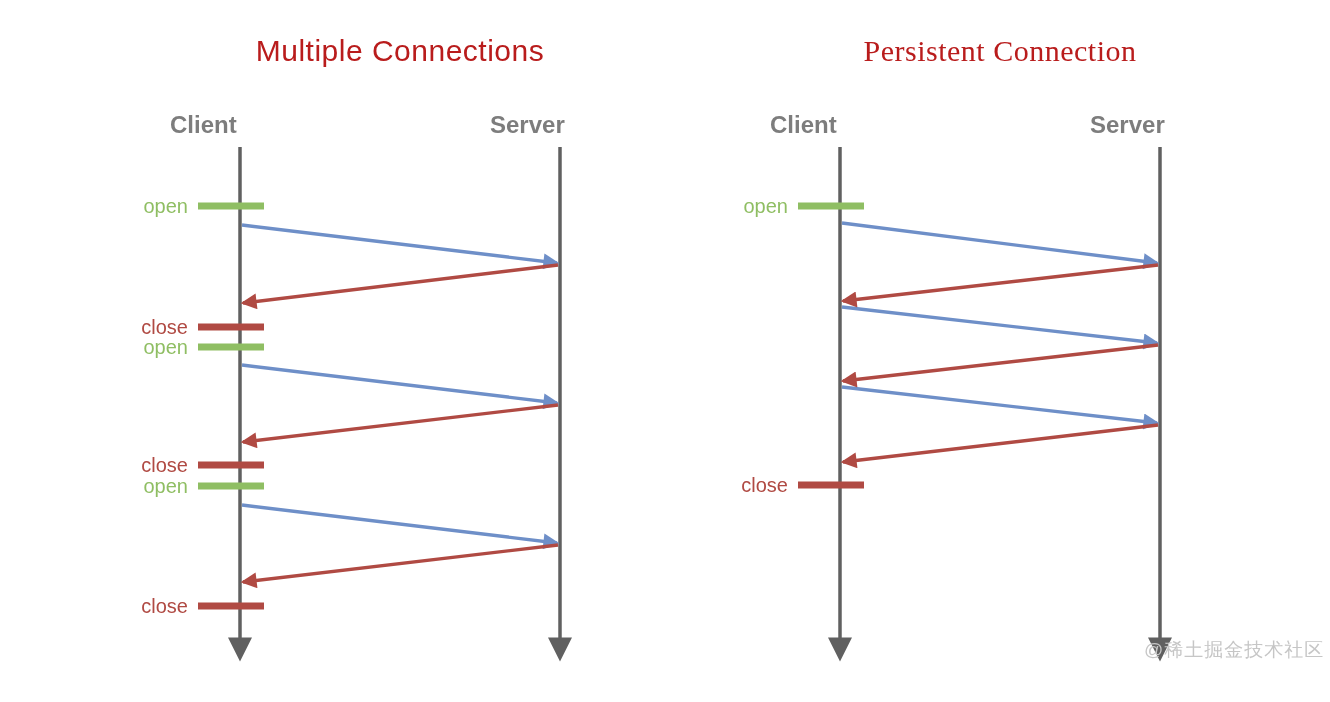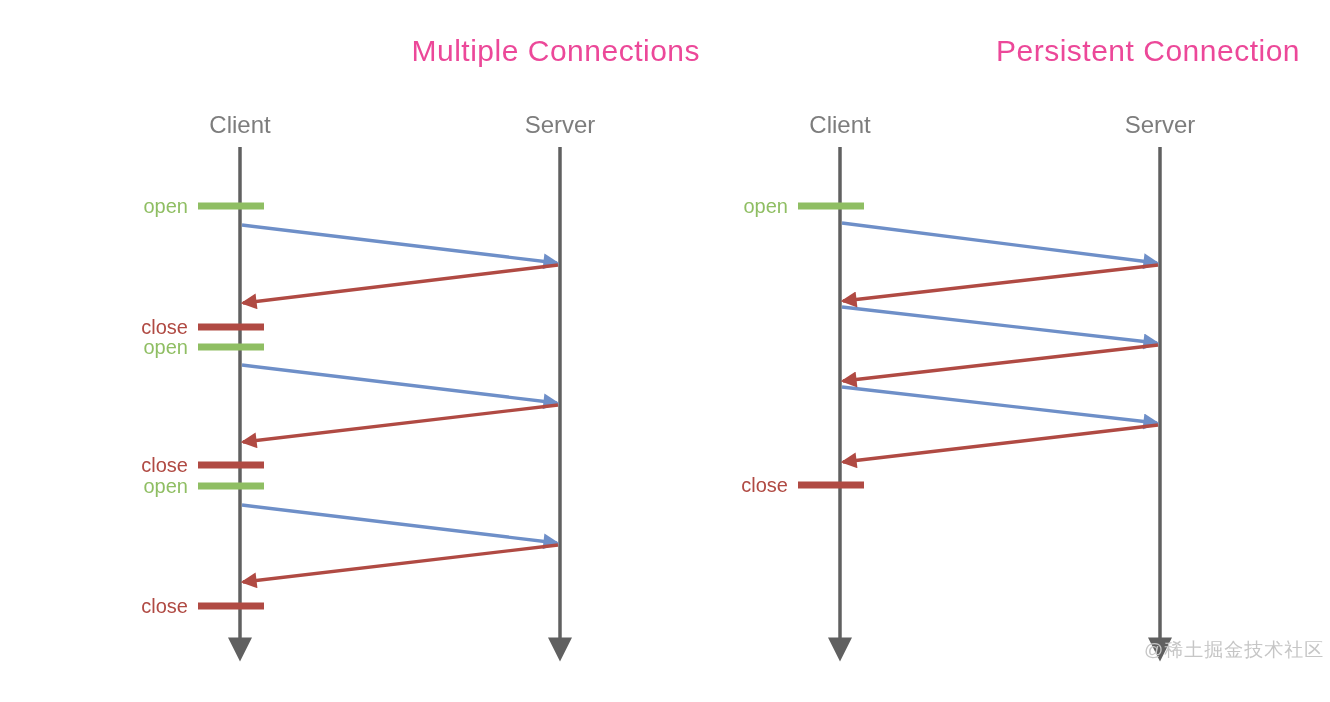--- a/index.html
+++ b/index.html
@@ -2,28 +2,28 @@
 <html><head>
 <meta charset="utf-8">
 <style>
   html,body{margin:0;padding:0;}
   body{
     width:1330px;height:702px;position:relative;overflow:hidden;
     background:#ffffff;
     font-family:"Liberation Sans", sans-serif;
   }
   .title{
-    position:absolute;top:34px;width:600px;text-align:right;
-    font-size:30px;font-weight:400;color:#ec4899;letter-spacing:0.5px;
+    position:absolute;top:34px;width:600px;text-align:center;
+    font-size:30px;font-weight:400;color:#b91c1c;letter-spacing:0.5px;
   }
   #title-multiple{left:100px;}
-  #title-persistent{left:700px;}
+  #title-persistent{left:700px;font-family:Liberation Serif, serif;}
   .endpoint-label{
-    position:absolute;top:111px;width:140px;text-align:center;
-    font-size:24px;font-weight:400;color:#7d7d7d;
+    position:absolute;top:111px;width:140px;text-align:left;
+    font-size:24px;font-weight:700;color:#7d7d7d;
   }
   #lbl-client-1{left:170px;}
   #lbl-server-1{left:490px;}
   #lbl-client-2{left:770px;}
   #lbl-server-2{left:1090px;}
   #diagram-svg{position:absolute;left:0;top:0;}
   .tick-label{font-size:20px;font-weight:400;}
   .watermark{
     position:absolute;left:1144px;top:637px;
     font-size:19px;color:#c6c6c6;letter-spacing:1px;

